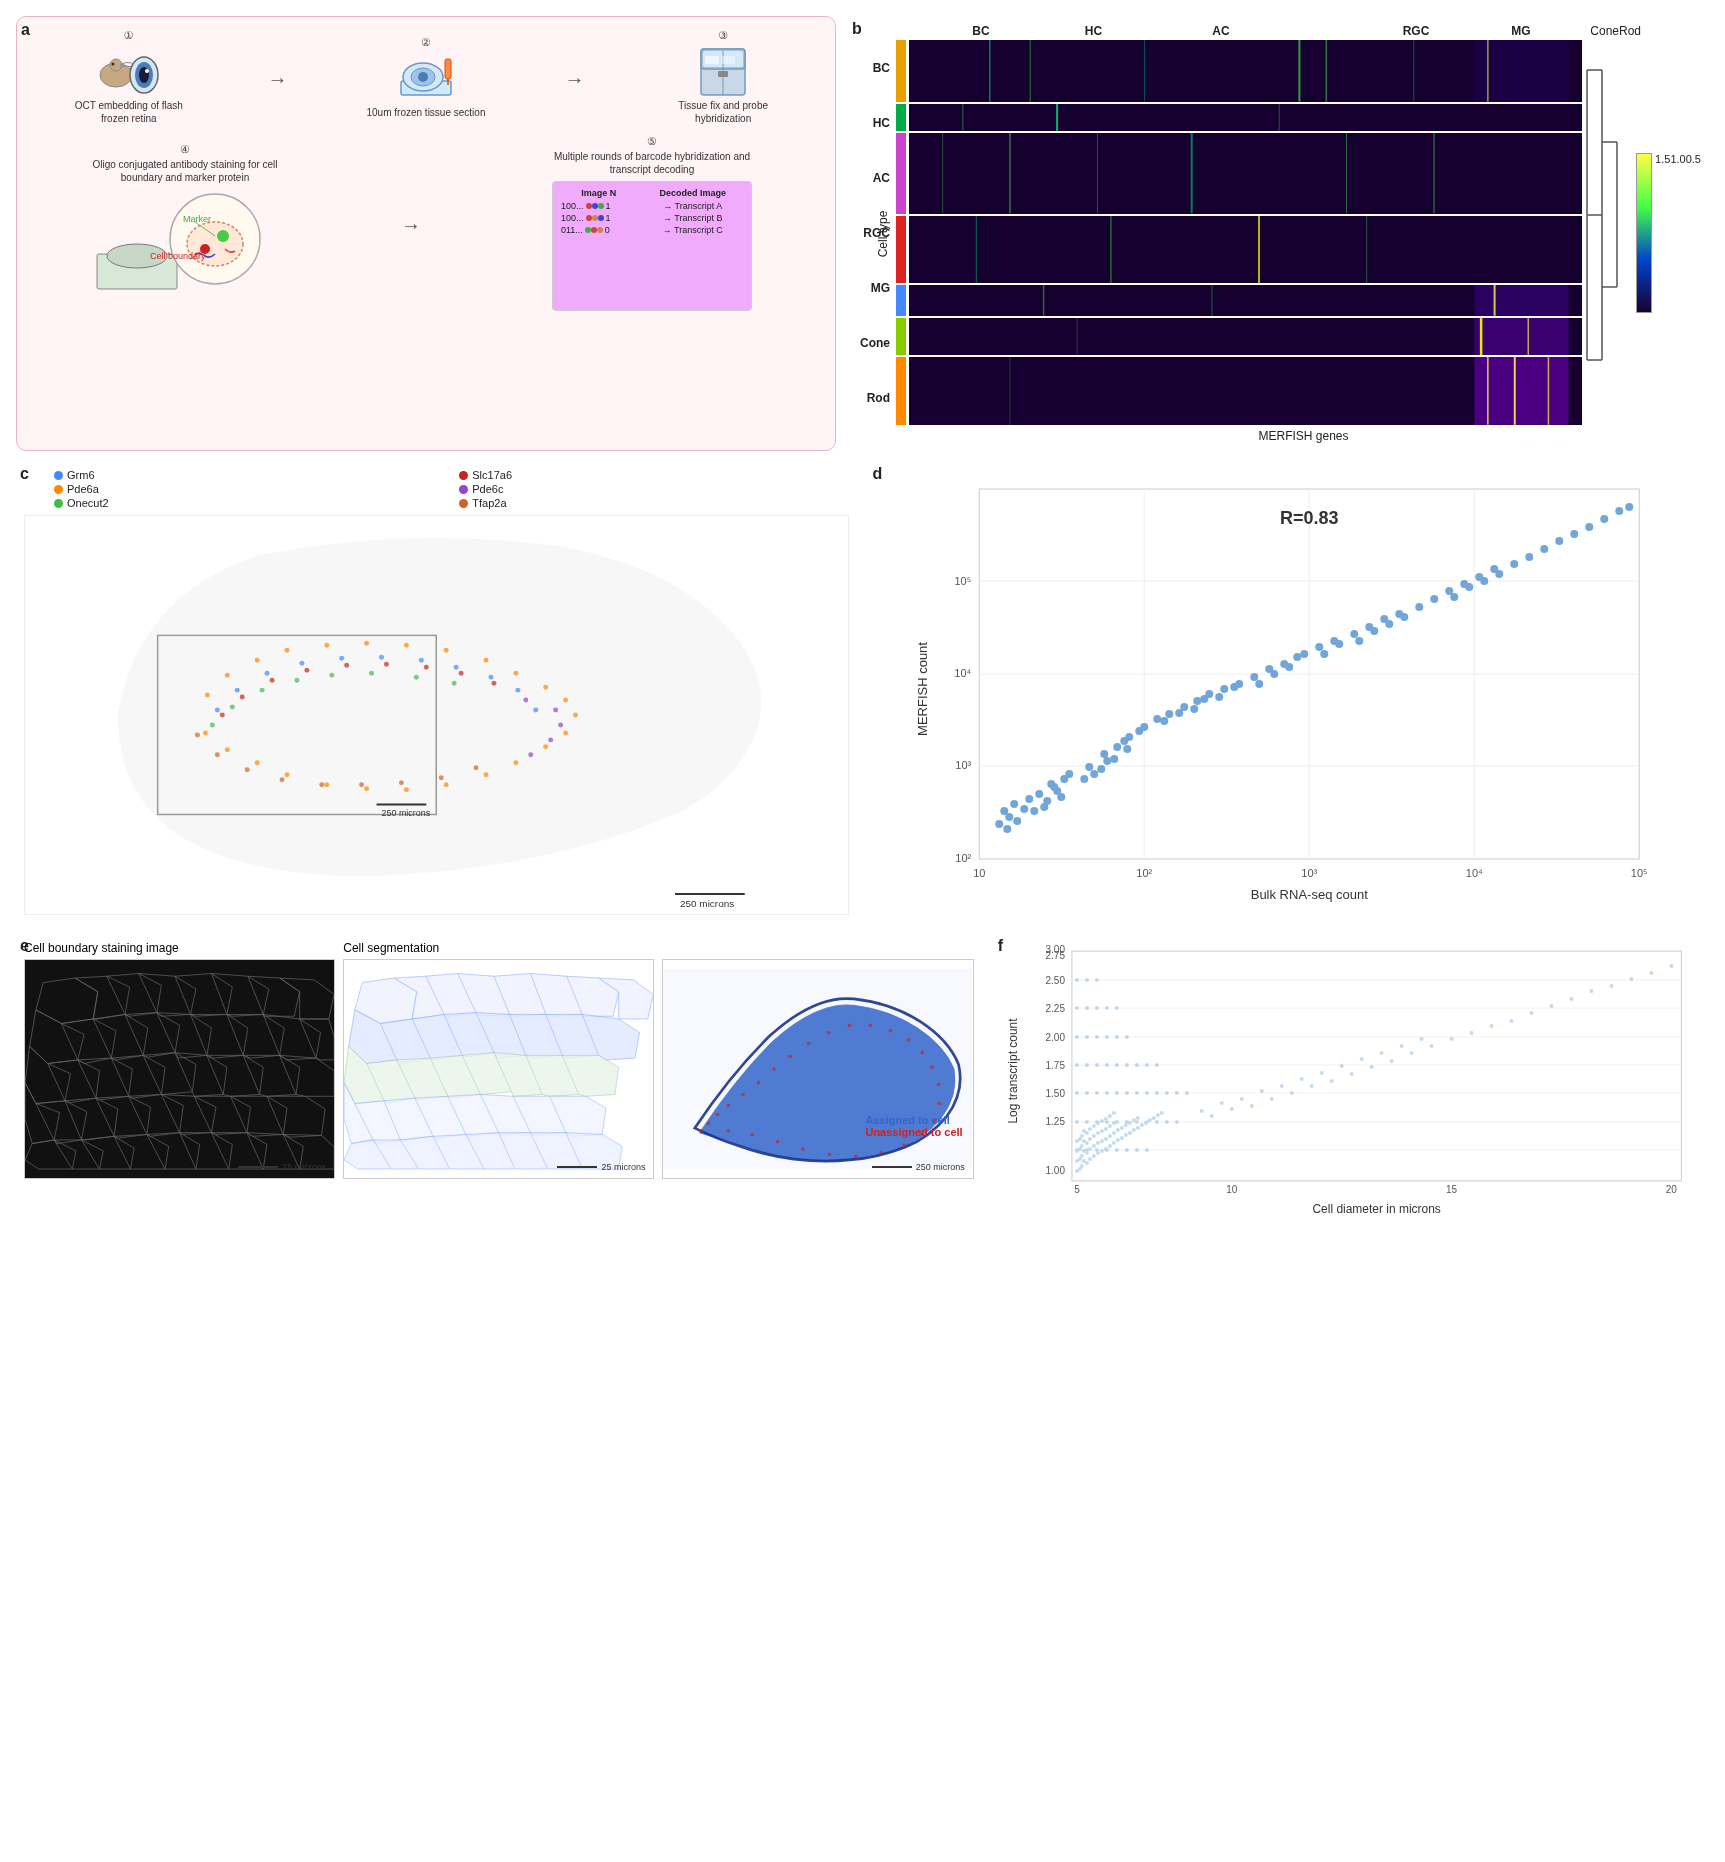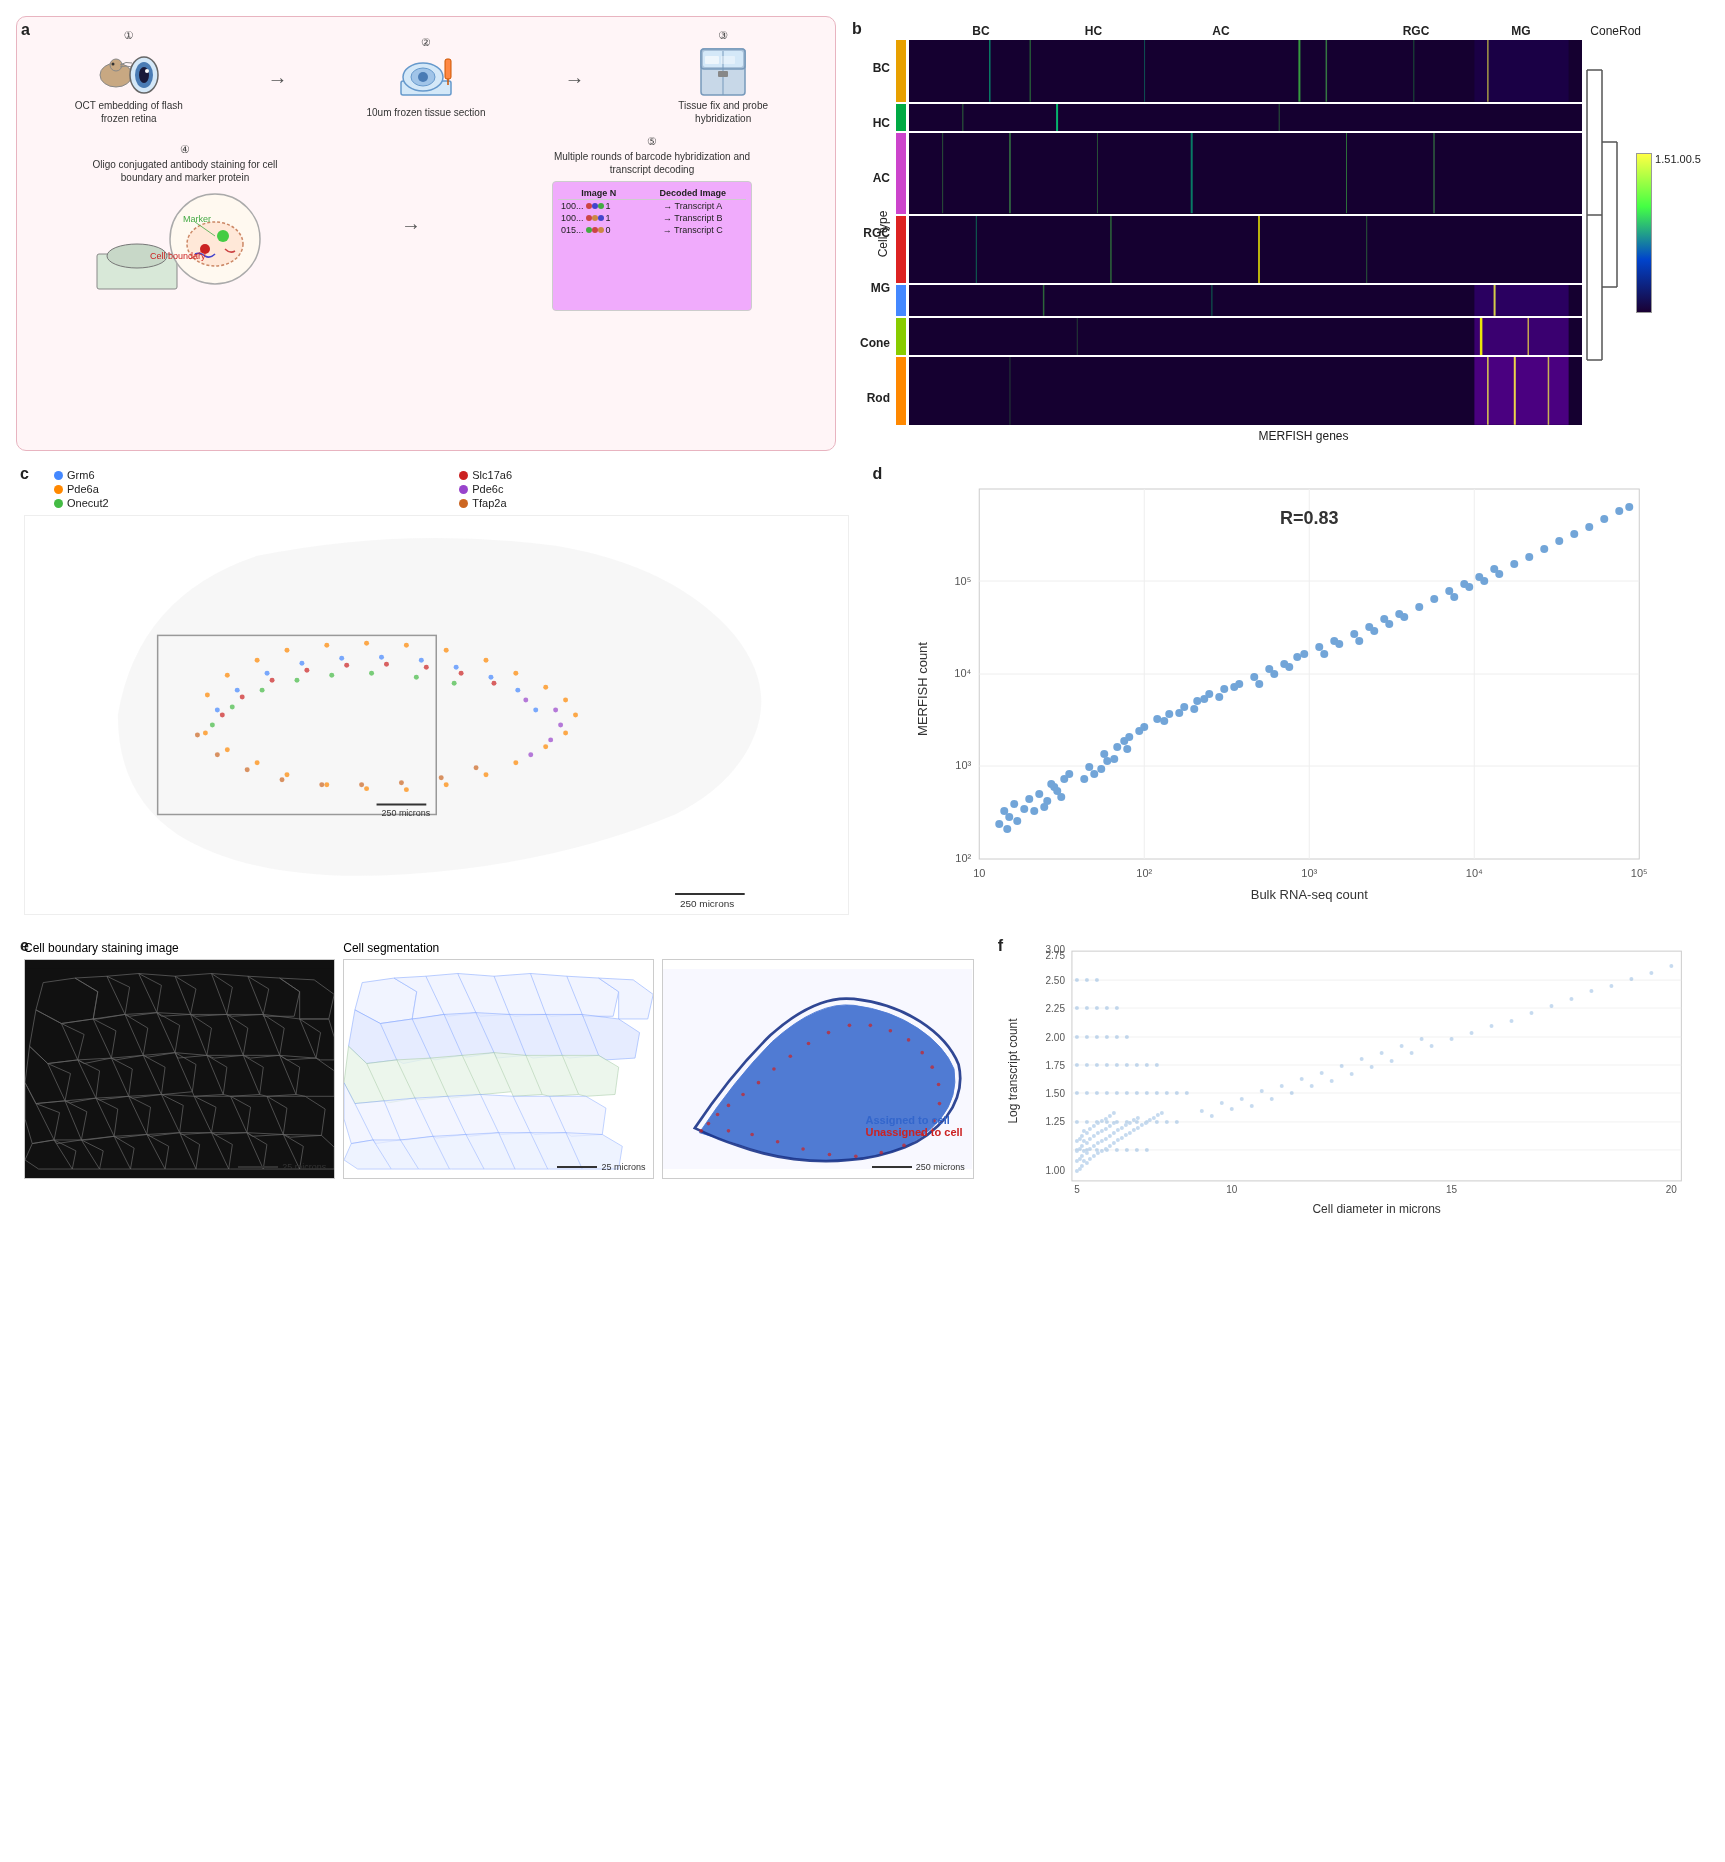--- a/index.html
+++ b/index.html
@@ -386,21 +386,21 @@
                           <circle cx="15" cy="5" r="3" fill="#4444cc"></circle>
                         </svg>
                       <span>1</span>
                     </div>
                   </td>
                   <td>→ Transcript B</td>
                 </tr>
                 <tr>
                   <td>
                     <div style="display:flex;align-items:center;gap:2px;">
-                      <span>015...</span>
+                      <span>011...</span>
                       <svg width="18" height="10">
                           <circle cx="3" cy="5" r="3" fill="#44aa44"></circle>
                           <circle cx="9" cy="5" r="3" fill="#cc4444"></circle>
                           <circle cx="15" cy="5" r="3" fill="#cc8844"></circle>
                         </svg>
                       <span>0</span>
                     </div>
                   </td>
                   <td>→ Transcript C</td>
                 </tr>

